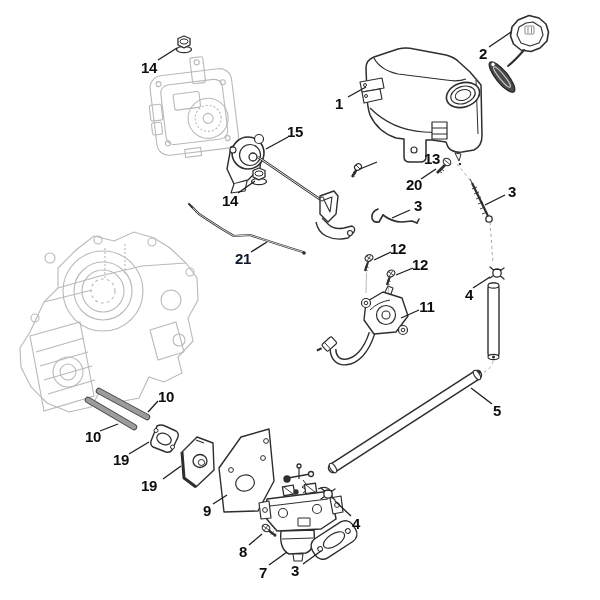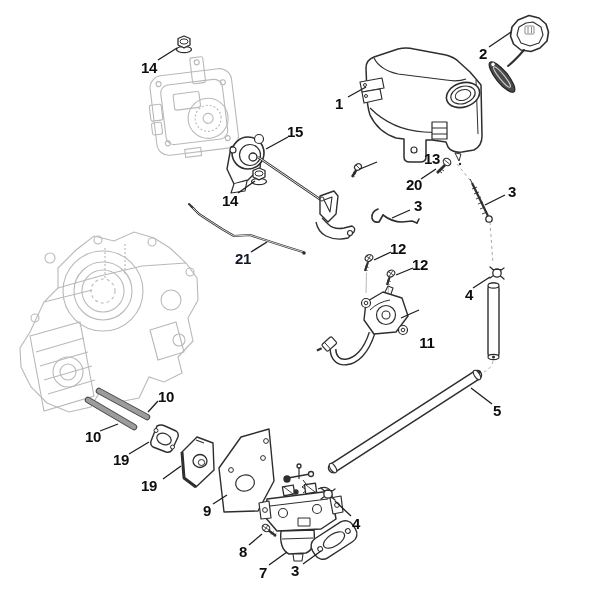--- a/index.html
+++ b/index.html
@@ -328,21 +328,21 @@
       <div class="callout" style="left: 339px; top: 103px; color: rgb(13, 13, 13);">1</div>
       <div class="callout" style="left: 483px; top: 53px; color: rgb(13, 13, 13);">2</div>
       <div class="callout" style="left: 512px; top: 191px; color: rgb(13, 13, 13);">3</div>
       <div class="callout" style="left: 469px; top: 294px; color: rgb(13, 13, 13);">4</div>
       <div class="callout" style="left: 497px; top: 410px; color: rgb(13, 13, 13);">5</div>
       <div class="callout" style="left: 263px; top: 572px; color: rgb(13, 13, 13);">7</div>
       <div class="callout" style="left: 243px; top: 551px; color: rgb(13, 13, 13);">8</div>
       <div class="callout" style="left: 207px; top: 510px; color: rgb(13, 13, 13);">9</div>
       <div class="callout" style="left: 166px; top: 396px; color: rgb(13, 13, 13);">10</div>
       <div class="callout" style="left: 93px; top: 436px; color: rgb(13, 13, 13);">10</div>
-      <div class="callout" style="left: 427px; top: 306px; color: rgb(13, 13, 13); margin-top: 36px;">11</div>
+      <div class="callout" style="left: 427px; top: 306px; color: rgb(13, 13, 13);">11</div>
       <div class="callout" style="left: 398px; top: 248px; color: rgb(13, 13, 13);">12</div>
       <div class="callout" style="left: 420px; top: 264px; color: rgb(13, 13, 13);">12</div>
       <div class="callout" style="left: 384px; top: 158px; color: rgb(13, 13, 13); margin-left: 48px;">13</div>
       <div class="callout" style="left: 149px; top: 67px; color: rgb(13, 13, 13);">14</div>
       <div class="callout" style="left: 230px; top: 200px; color: rgb(13, 13, 13);">14</div>
       <div class="callout" style="left: 295px; top: 131px; color: rgb(13, 13, 13);">15</div>
       <div class="callout" style="left: 418px; top: 205px; color: rgb(13, 13, 13);">3</div>
       <div class="callout" style="left: 295px; top: 570px; color: rgb(13, 13, 13);">3</div>
       <div class="callout" style="left: 121px; top: 459px; color: rgb(13, 13, 13);">19</div>
       <div class="callout" style="left: 149px; top: 485px; color: rgb(13, 13, 13);">19</div>

